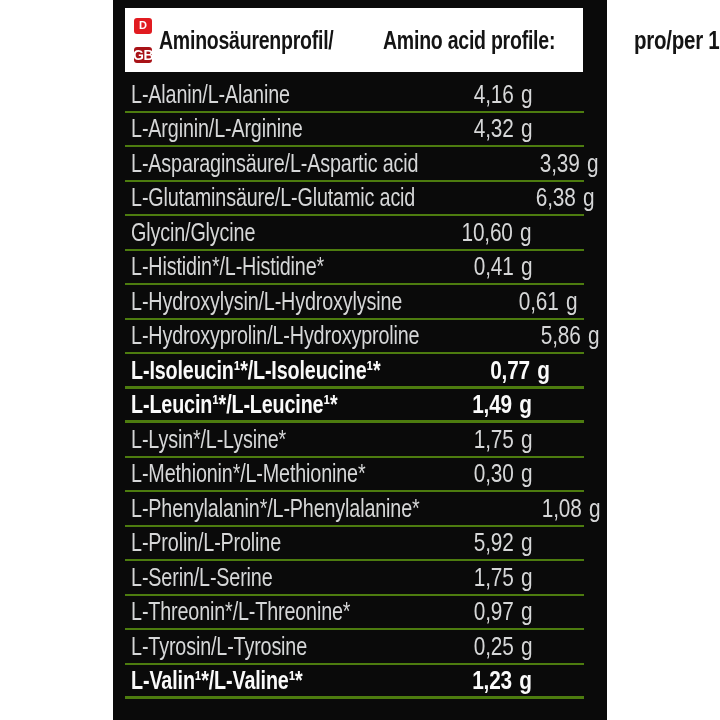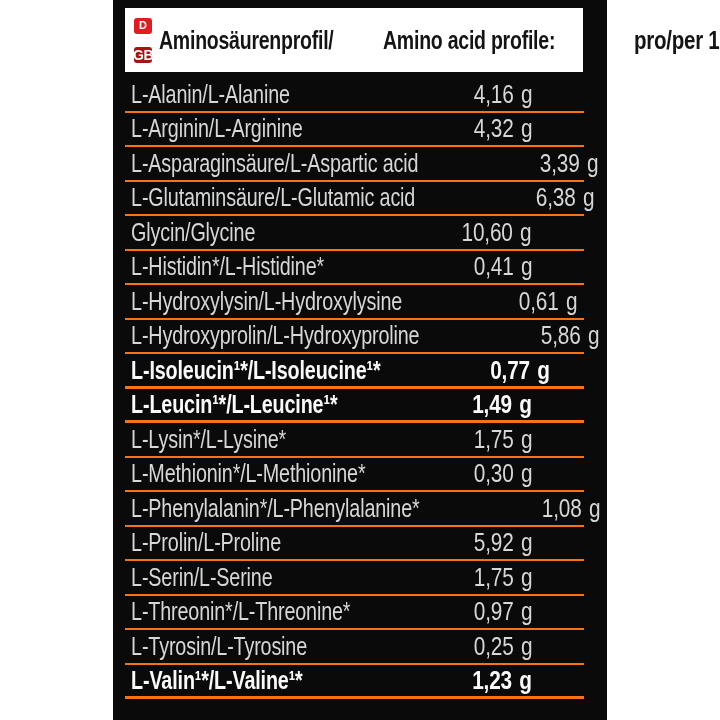--- a/index.html
+++ b/index.html
@@ -18,21 +18,21 @@
   .badge-d{background:#e11b20;font-size:11px;}
   .badge-gb{background:#a81217;font-size:14px;letter-spacing:-0.5px;}
   .titles{display:flex;flex-direction:row;}
   .title-line{font-size:25px;font-weight:bold;color:#141414;line-height:29px;white-space:nowrap;
     transform:scaleX(0.78);transform-origin:left center;letter-spacing:-0.3px;}
   .per-serving{font-size:25px;font-weight:bold;color:#141414;white-space:nowrap;
     transform:scaleX(0.82);transform-origin:right center;letter-spacing:-0.3px;}
 
   
   .table{position:absolute;left:12px;top:78px;width:459px;}
-  .row{height:34.5px;box-sizing:border-box;border-bottom:2px solid #f97316;
+  .row{height:34.5px;box-sizing:border-box;border-bottom:2px solid #4d7c0f;
     display:flex;align-items:center;justify-content:space-between;}
   .amino-name{font-size:26px;color:#d6d7d8;white-space:nowrap;padding-left:8px;
     transform:scaleX(0.76);transform-origin:left center;letter-spacing:-0.2px;}
   .value-group{display:flex;align-items:baseline;margin-right:52px;
     transform:scaleX(0.8);transform-origin:right center;}
   .amino-value{min-width:64px;text-align:right;font-size:26px;color:#d6d7d8;letter-spacing:-0.2px;}
   .amino-unit{font-size:26px;color:#d6d7d8;margin-left:9px;}
   .row.bold{border-bottom-width:3px;align-items:flex-end;}
   .row.bold .amino-name,.row.bold .amino-value,.row.bold .amino-unit{
     font-weight:bold;color:#fafafa;}

